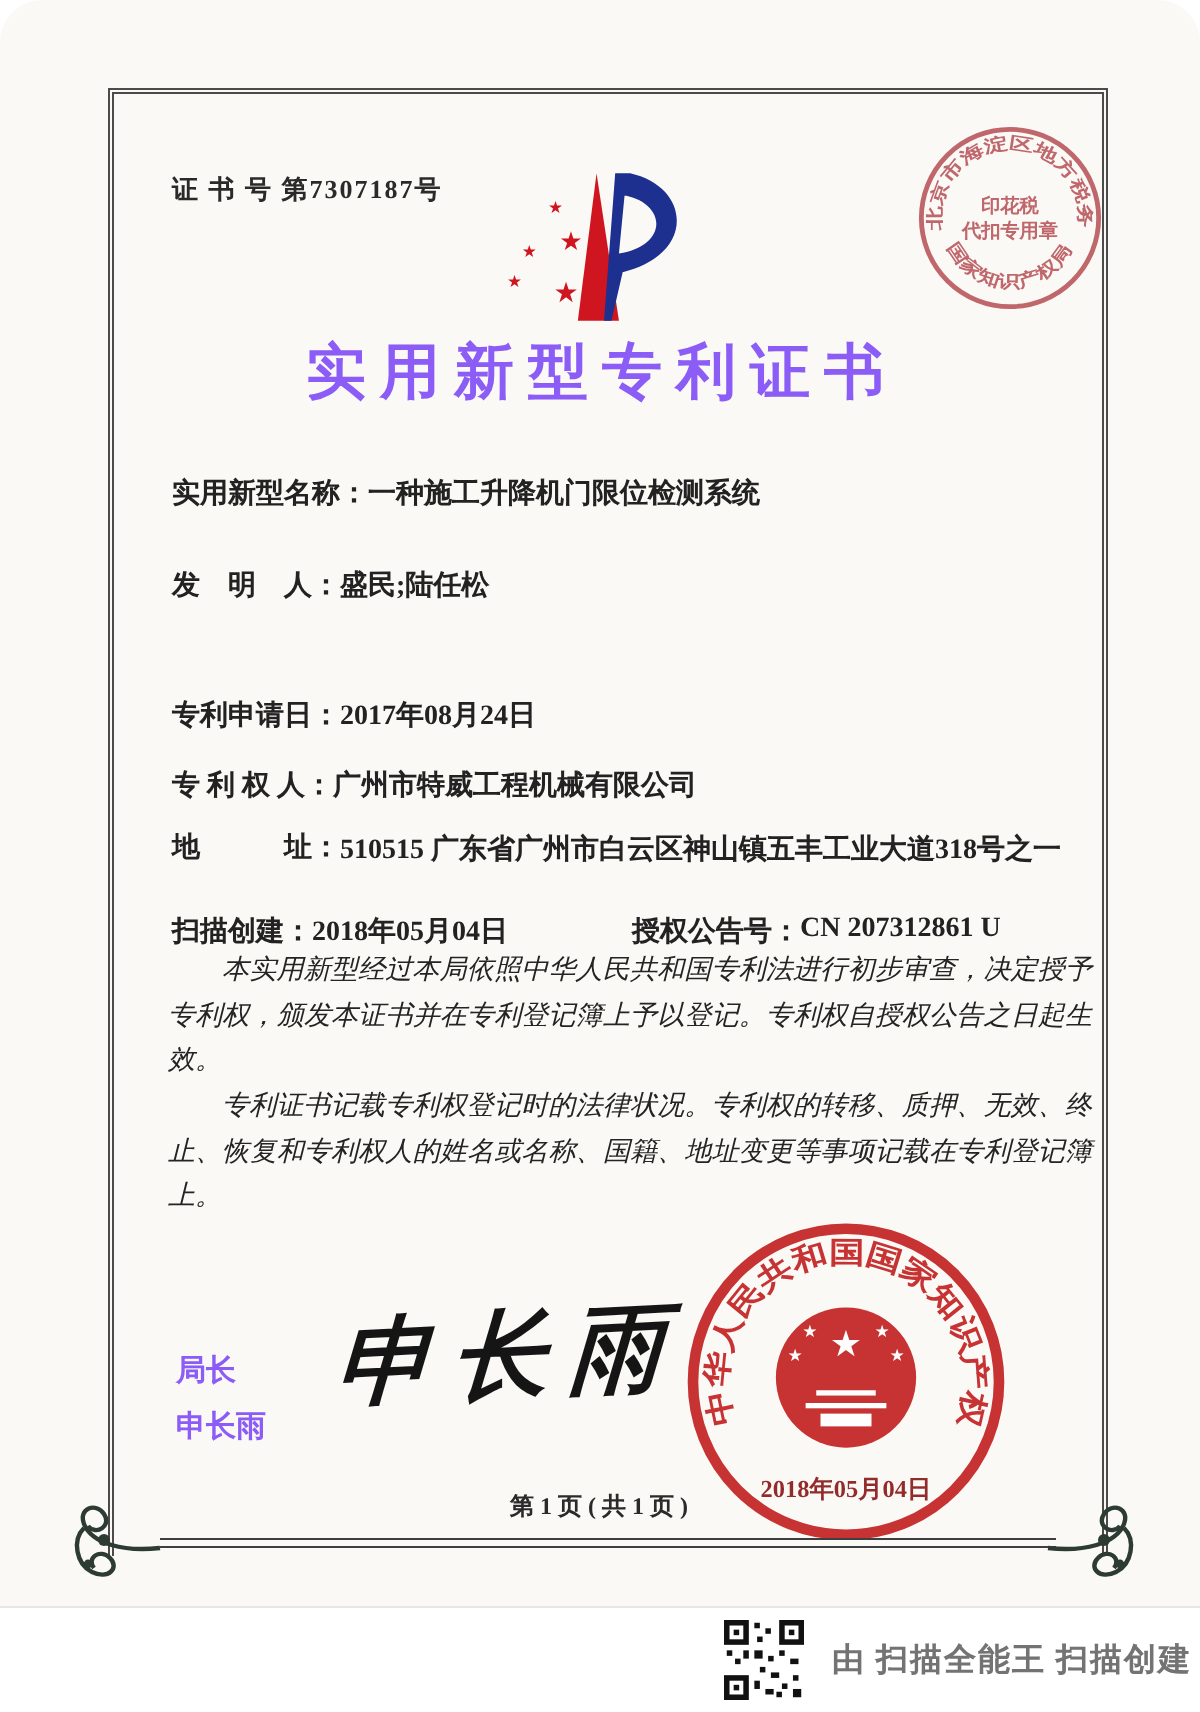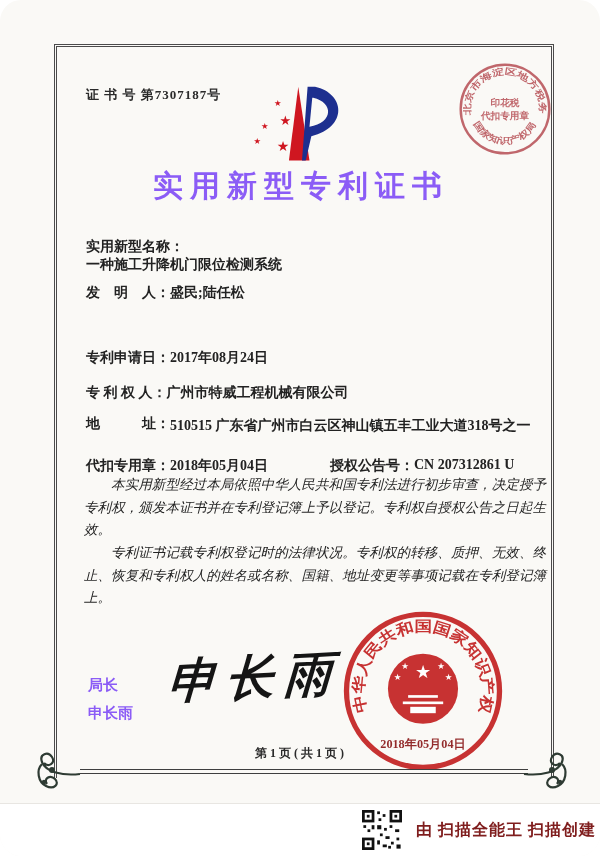--- a/index.html
+++ b/index.html
@@ -17,21 +17,21 @@
   }
   .cert-no{position:absolute;left:86px;top:86px;font-size:13px;font-weight:700;letter-spacing:1px;color:#2a2a2a;}
   .logo{position:absolute;left:244px;top:82px;width:116px;height:84px;}
   .title{
     position:absolute;left:54px;top:166px;width:494px;text-align:center;
     font-size:30px;font-weight:700;letter-spacing:7px;color:#8b5cf6;font-family:Liberation Mono, monospace;
   }
   .field{position:absolute;left:86px;display:flex;font-size:14px;font-weight:600;color:#222;}
   .field .lab{white-space:pre;flex:0 0 auto;}
   .field .val{flex:0 0 auto;}
-  .f-name{top:238px;flex-direction:column;}
+  .f-name{top:238px;}
   .f-inventor{top:284px;}
   .f-patno{top:314px;}
   .f-filing{top:349px;}
   .f-patentee{top:384px;}
   .f-address{top:415px;}
   .f-address .val{max-width:378px;line-height:1.5;text-align:center;}
   .f-grant{top:457px;width:462px;}
   .f-grant .pair{display:flex;}
   .f-grant .pair.right{margin-left:62px;}
   .body-text{
@@ -60,21 +60,21 @@
   }
   .flourish{position:absolute;width:48px;height:46px;top:750px;}
   .flourish.left{left:34px;}
   .flourish.right{left:522px;transform:scaleX(-1);}
   .scan-bar{
     position:absolute;left:0;bottom:0;width:600px;height:52px;background:#ffffff;
     border-top:1px solid #e8e6e2;
   }
   .qr{position:absolute;left:362px;top:810px;width:40px;height:40px;}
   .scan-text{
-    position:absolute;left:416px;top:820px;font-size:16px;font-weight:600;color:#7f1d1d;
+    position:absolute;left:416px;top:820px;font-size:16px;font-weight:600;color:#737373;
     font-family:"Liberation Serif","DejaVu Serif",serif;letter-spacing:1px;
   }
 </style>
 </head>
 <body>
 
 <div id="page">
 
   <div class="frame"></div>
 
@@ -108,21 +108,21 @@
   <div class="field f-patentee">
     <span class="lab">专 利 权 人：</span>
     <span class="val">广州市特威工程机械有限公司</span>
   </div>
   <div class="field f-address">
     <span class="lab">地　　　址：</span>
     <span class="val">510515 广东省广州市白云区神山镇五丰工业大道318号之一</span>
   </div>
   <div class="field f-grant">
     <span class="pair">
-      <span class="lab">代扣专用章：</span>
+      <span class="lab">扫描创建：</span>
       <span class="val">2018年05月04日</span>
     </span>
     <span class="pair right">
       <span class="lab">授权公告号：</span>
       <span class="val">CN 207312861 U</span>
     </span>
   </div>
 
   <div class="body-text">
     <p>本实用新型经过本局依照中华人民共和国专利法进行初步审查，决定授予专利权，颁发本证书并在专利登记簿上予以登记。专利权自授权公告之日起生效。</p>

